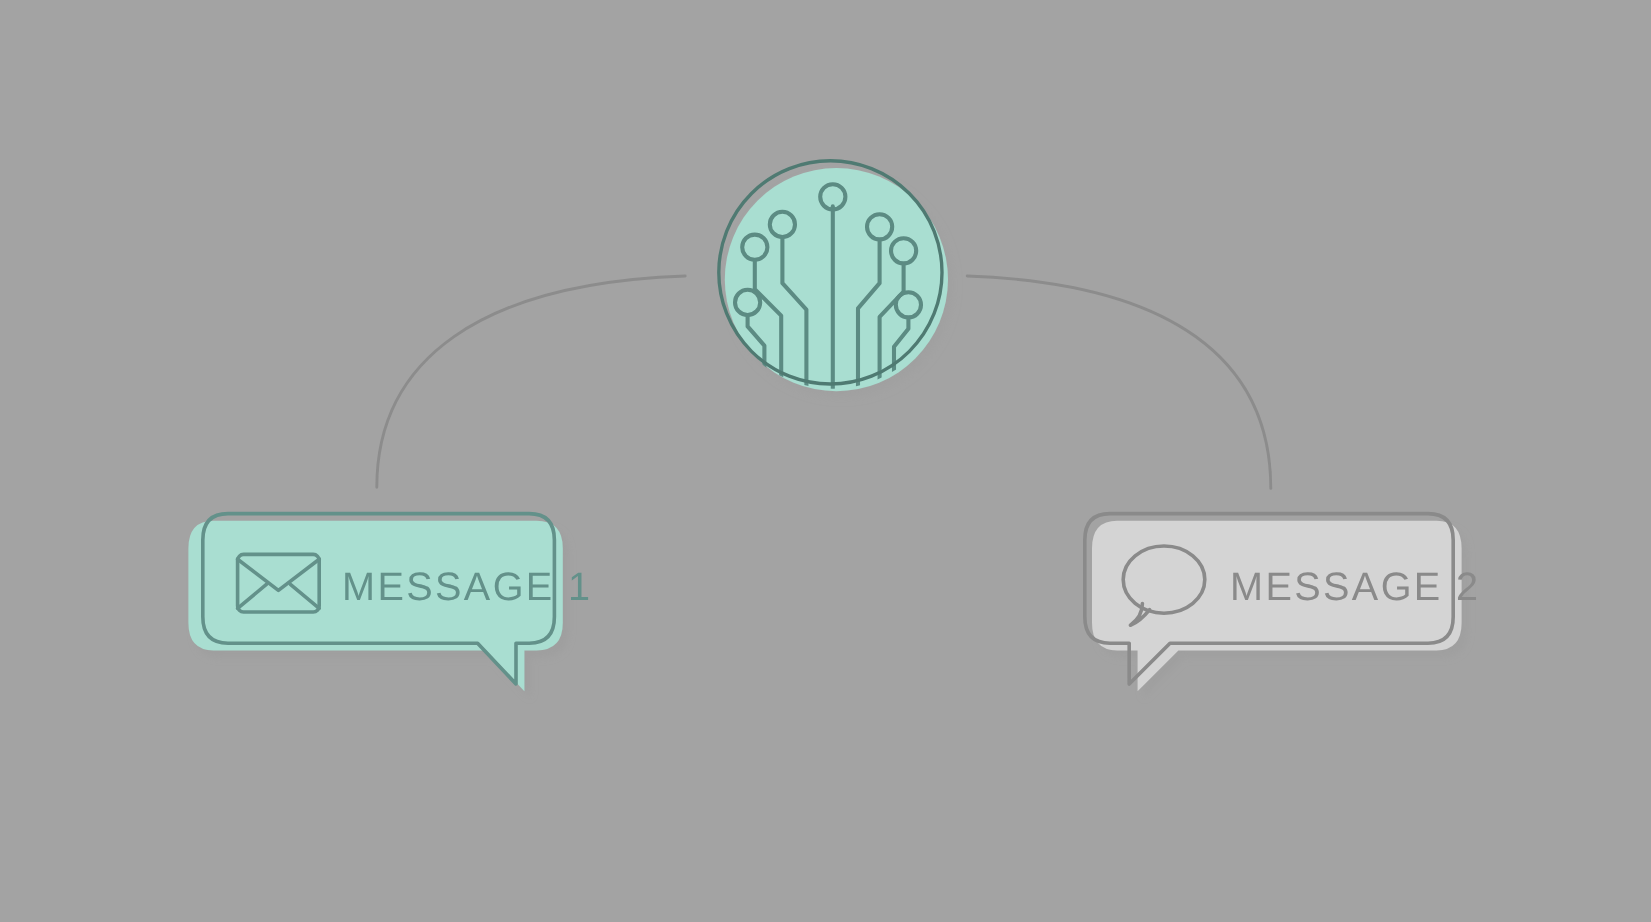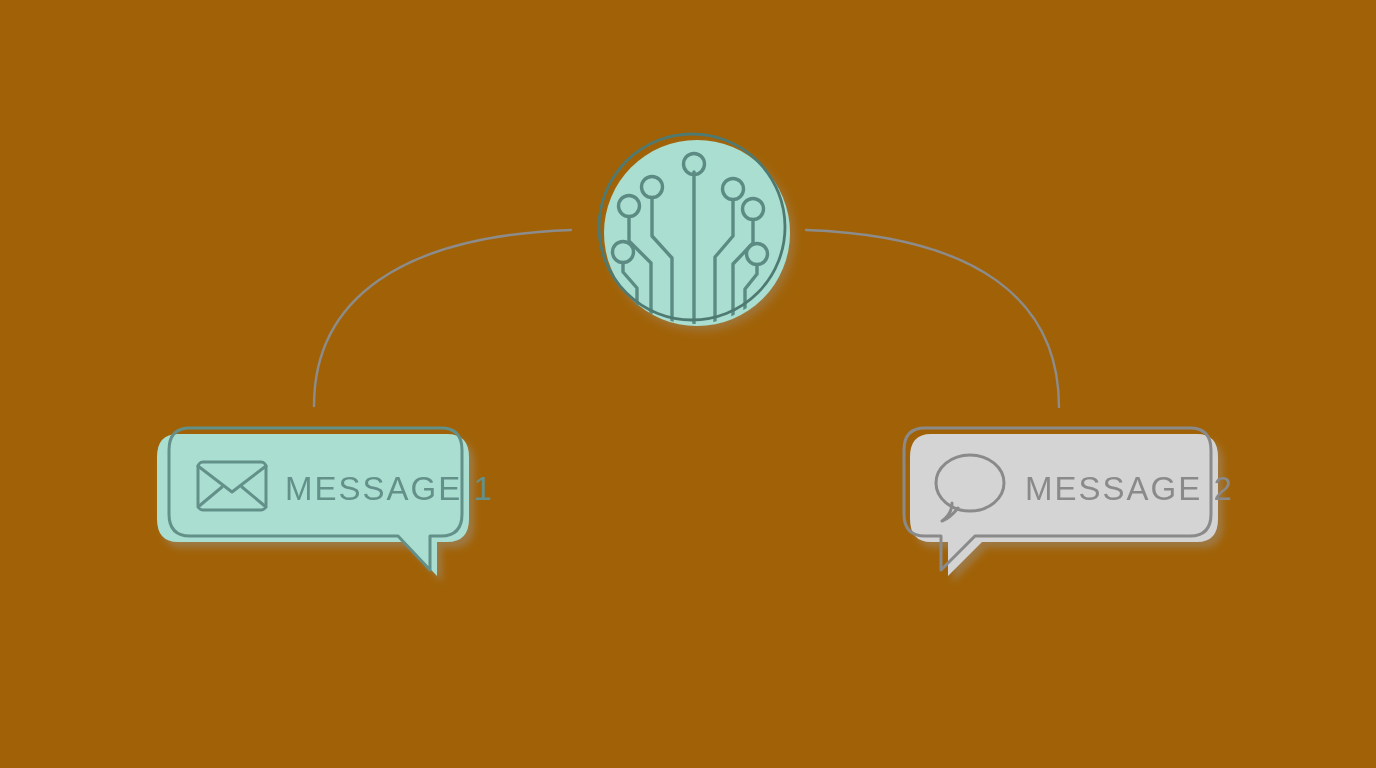--- a/index.html
+++ b/index.html
@@ -11,21 +11,21 @@
   body {
     width: 1376px;
     height: 768px;
     font-family: "Liberation Sans", sans-serif;
     overflow: hidden;
   }
   #diagram-stage {
     position: relative;
     width: 1376px;
     height: 768px;
-    background: #a16207;
+    background: #a3a3a3;
   }
   #diagram-svg {
     position: absolute;
     top: 0;
     left: 0;
     width: 1376px;
     height: 768px;
     display: block;
   }
   .bubble-label {

